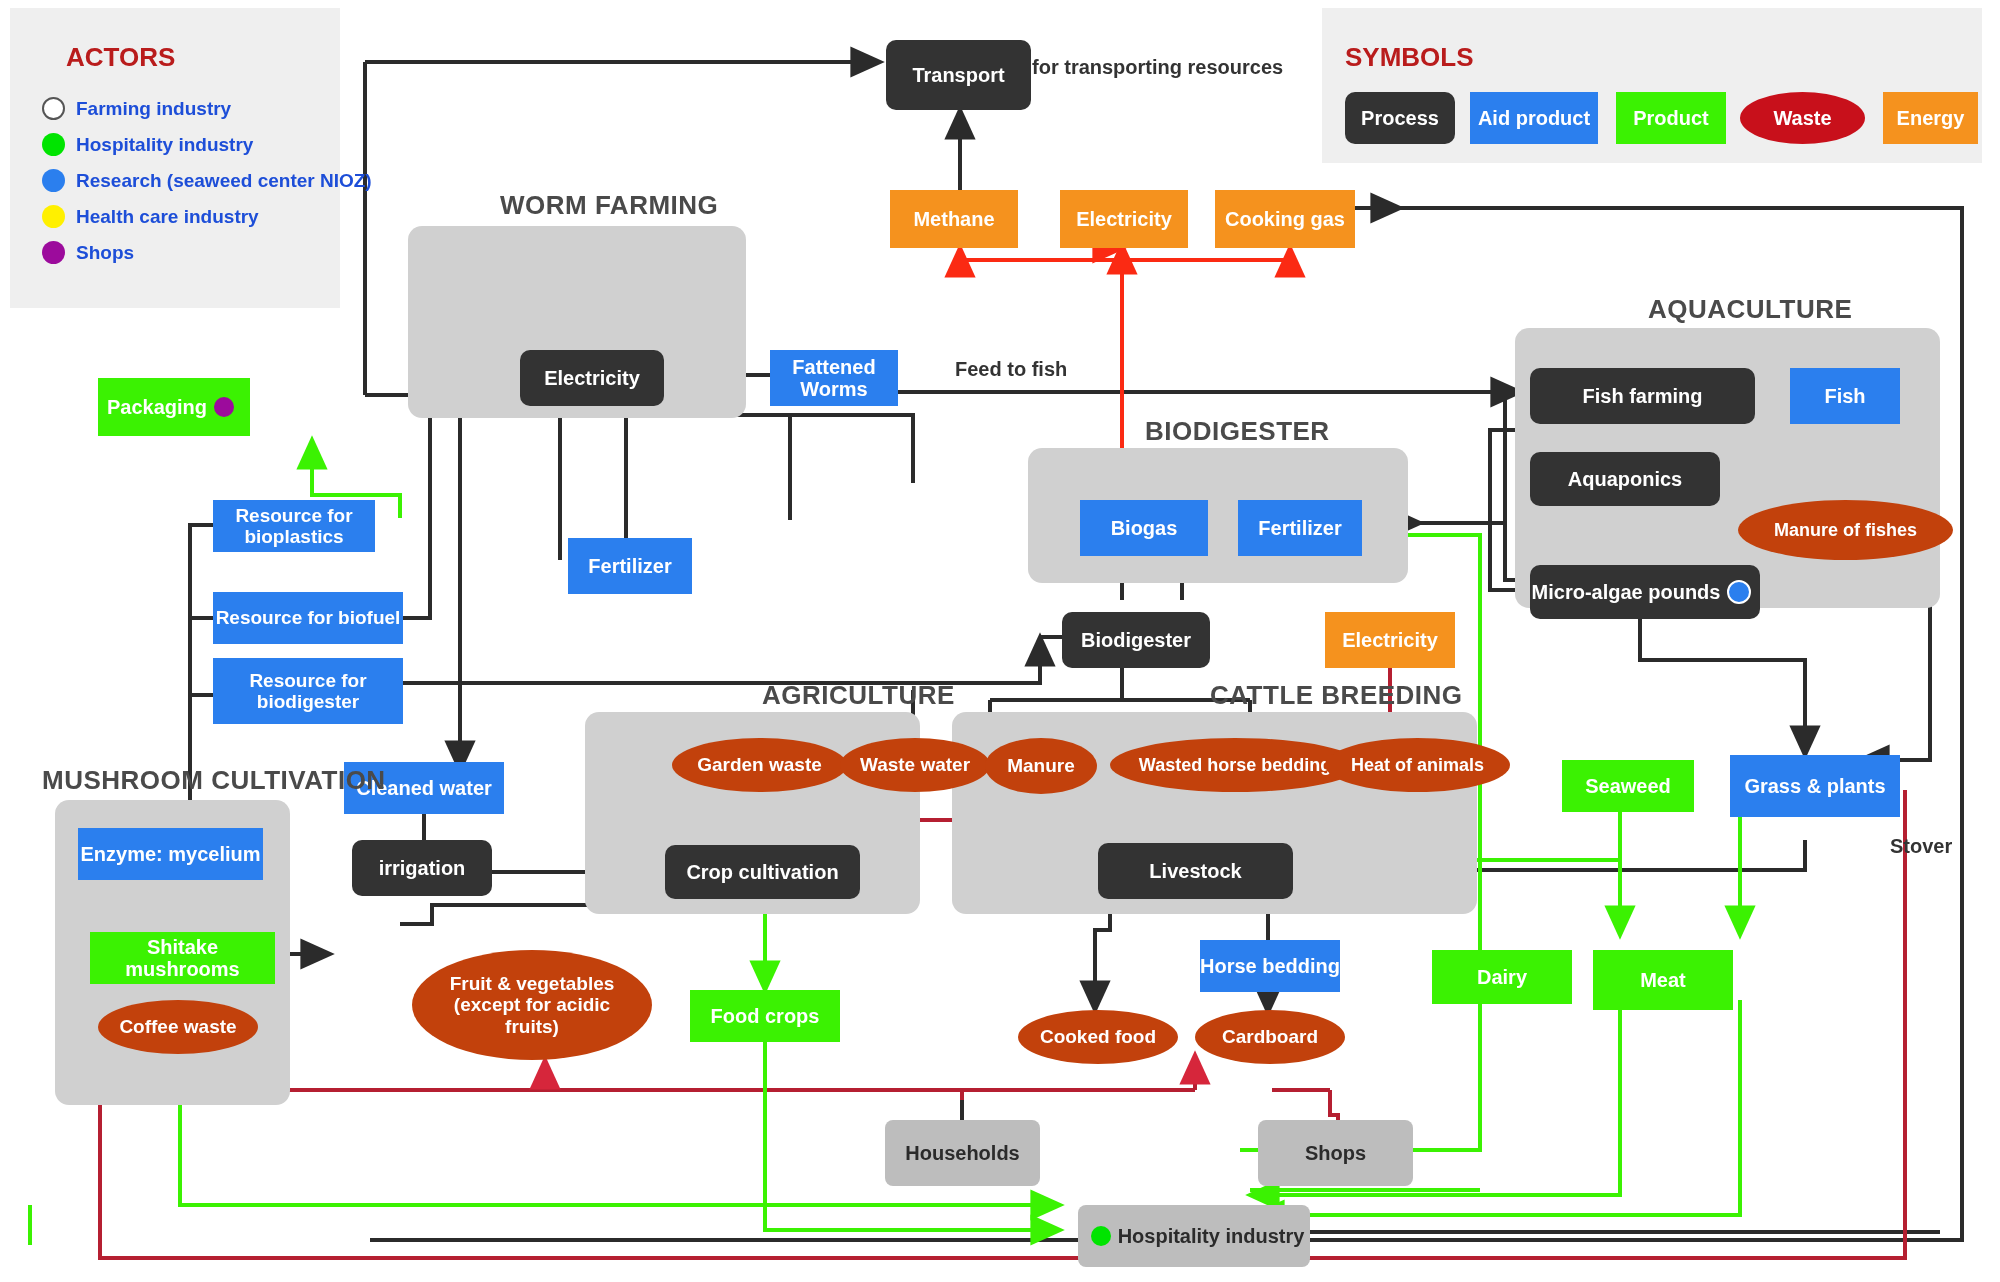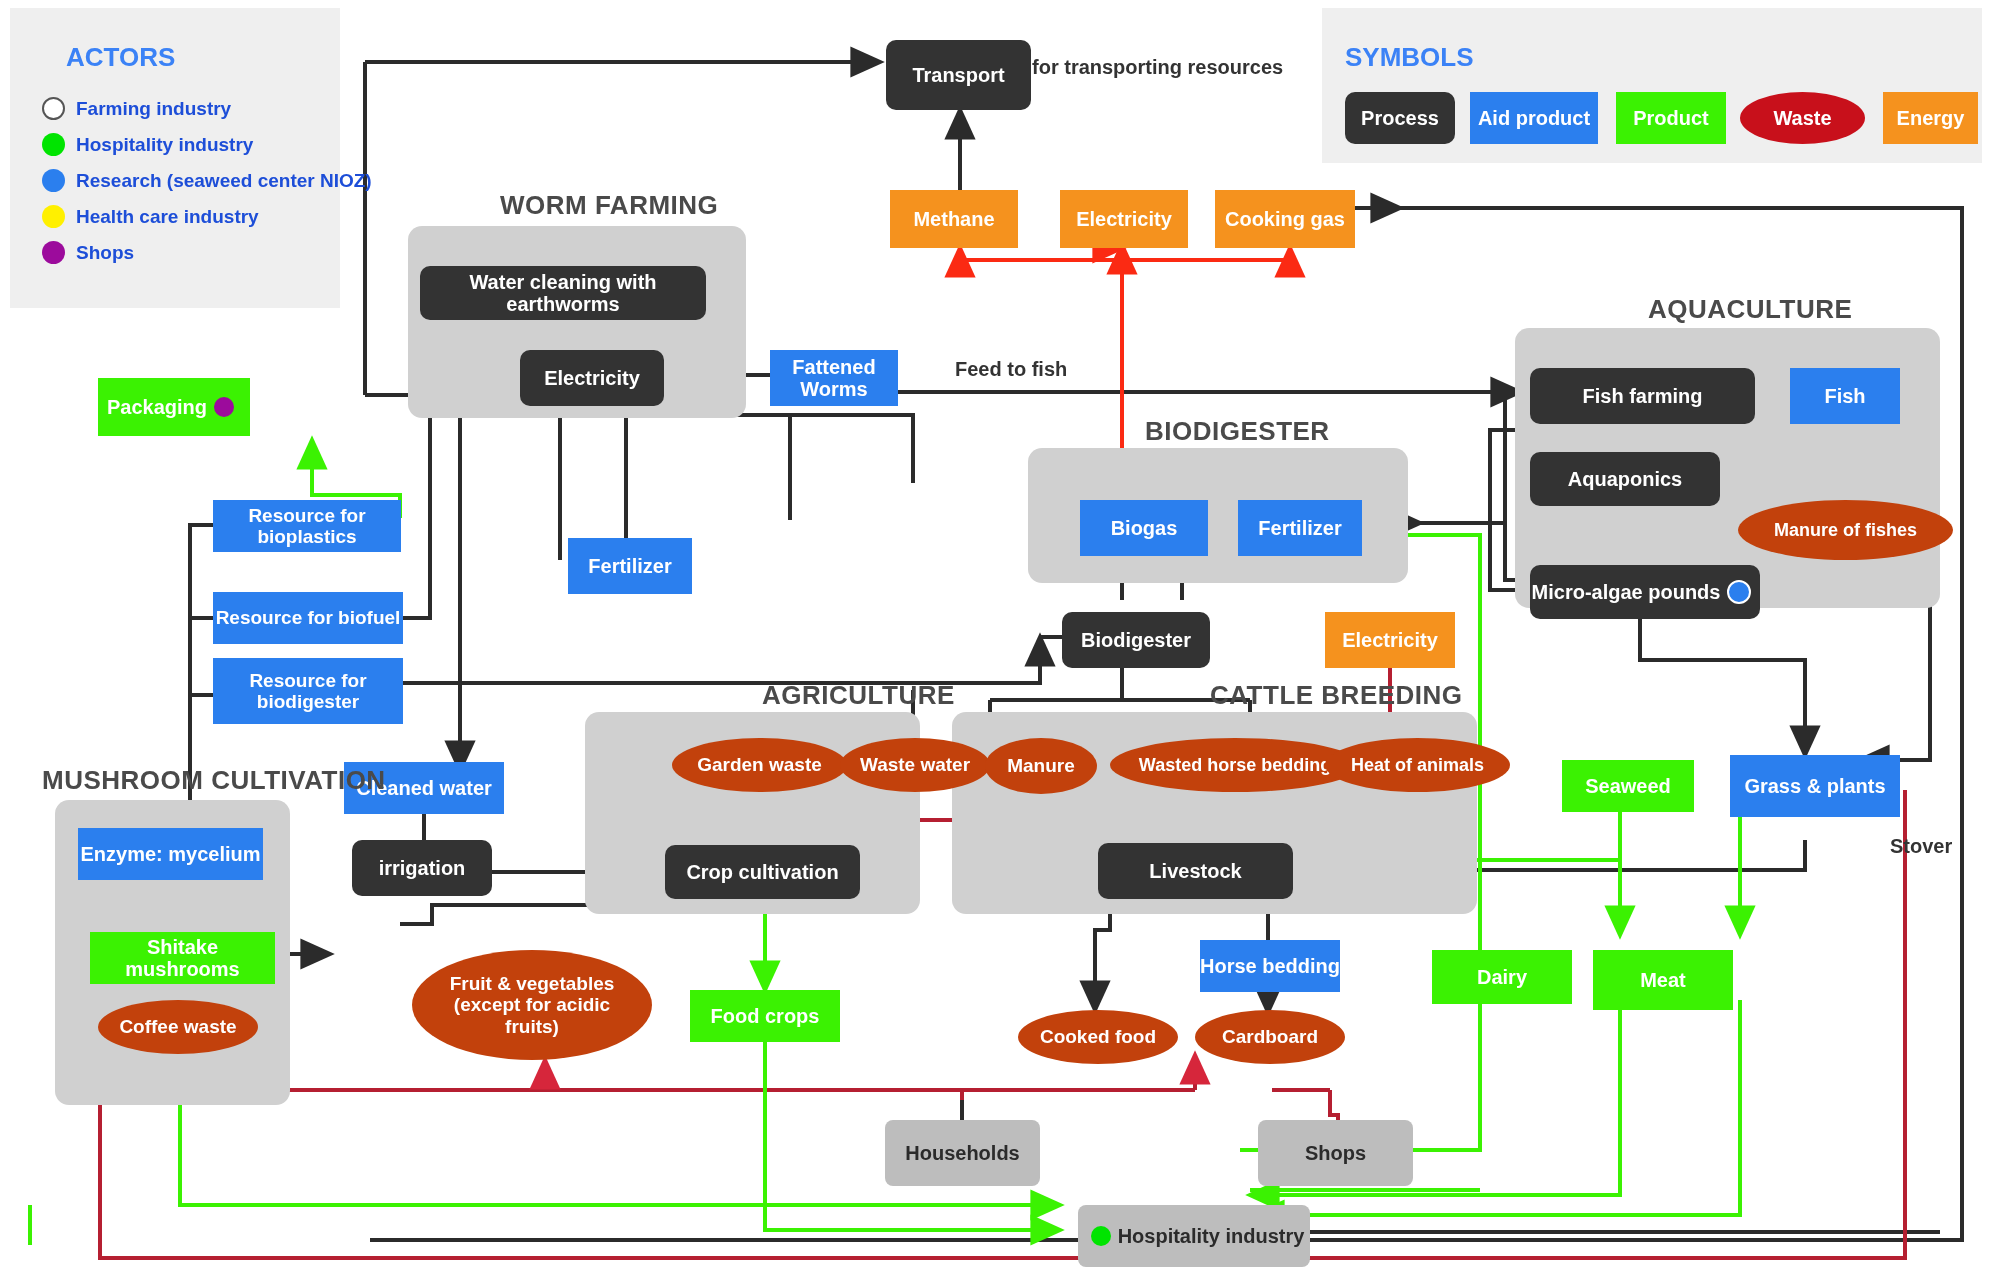--- a/index.html
+++ b/index.html
@@ -12,21 +12,21 @@
   .aid{background:#2b7fee;font-size:20px;}
   .product{background:#3bf202;font-size:20px;}
   .energy{background:#f5921e;font-size:20px;}
   .waste{background:#c2410c;border-radius:50%;font-size:19px;}
   .gray{background:#bdbdbd;border-radius:8px;color:#2b2b2b;font-size:20px;}
   .grp{position:absolute;background:#d0d0d0;border-radius:14px;z-index:1;}
   .grplabel{position:absolute;color:#4a4a4a;font-size:26px;font-weight:bold;letter-spacing:.5px;z-index:6;
             white-space:nowrap;}
   .plain{position:absolute;color:#333333;font-size:20px;font-weight:bold;z-index:6;white-space:nowrap;}
   .panel{position:absolute;background:#efefef;z-index:2;}
-  .panel-title{position:absolute;color:#3b82f6;font-size:26px;font-weight:bold;z-index:7;}
+  .panel-title{position:absolute;color:#b91c1c;font-size:26px;font-weight:bold;z-index:7;}
   .legend-row{position:absolute;display:flex;align-items:center;gap:11px;z-index:7;}
   .dot{width:23px;height:23px;border-radius:50%;box-sizing:border-box;}
   .legend-txt{color:#1d4ed8;font-size:19px;font-weight:bold;white-space:nowrap;}
   .symbox{position:absolute;display:flex;align-items:center;justify-content:center;color:#fff;
           font-weight:bold;font-size:20px;z-index:7;}
   .inlinedot{width:20px;height:20px;border-radius:50%;display:inline-block;margin:0 7px;
              vertical-align:middle;flex:0 0 auto;}
 </style>
 </head>
 <body>
@@ -206,40 +206,39 @@
   <div class="grplabel" style="left:1210px;top:680px;">CATTLE BREEDING</div>
   <div class="grplabel" style="left:1648px;top:294px;">AQUACULTURE</div>
 
   <div class="node process" style="left:886px;top:40px;width:145px;height:70px;">Transport</div>
   <div class="plain" style="left:1032px;top:56px;">for transporting resources</div>
 
   <div class="node energy" style="left:890px;top:190px;width:128px;height:58px;">Methane</div>
   <div class="node energy" style="left:1060px;top:190px;width:128px;height:58px;">Electricity</div>
   <div class="node energy" style="left:1215px;top:190px;width:140px;height:58px;">Cooking gas</div>
 
-  <div class="node process" style="left:420px;top:266px;width:286px;height:54px;">Water cleaning with earthworms</div>
   <div class="node process" style="left:520px;top:350px;width:144px;height:56px;">Electricity</div>
   <div class="node aid" style="left:770px;top:350px;width:128px;height:56px;">Fattened Worms</div>
   <div class="plain" style="left:955px;top:358px;">Feed to fish</div>
 
   <div class="node process" style="left:1530px;top:368px;width:225px;height:56px;">Fish farming</div>
   <div class="node aid" style="left:1790px;top:368px;width:110px;height:56px;">Fish</div>
   <div class="node process" style="left:1530px;top:452px;width:190px;height:54px;">Aquaponics</div>
   <div class="node waste" style="left:1738px;top:500px;width:215px;height:60px;font-size:18px;">Manure of fishes</div>
   <div class="node process" style="left:1530px;top:565px;width:230px;height:54px;">
     <span>Micro-algae pounds</span>
     <span class="inlinedot" style="background:#2b7fee;border:2px solid #fff;"></span>
   </div>
 
   <div class="node product" style="left:98px;top:378px;width:152px;height:58px;color:#fff;">
     <span>Packaging</span>
     <span class="inlinedot" style="background:#9c0b9c;"></span>
   </div>
 
-  <div class="node aid" style="left:213px;top:500px;width:188px;height:52px;font-size:19px;">Resource for bioplastics</div>
+  <div class="node aid" style="left:213px;top:500px;width:162px;height:52px;font-size:19px;">Resource for bioplastics</div>
   <div class="node aid" style="left:213px;top:592px;width:190px;height:52px;font-size:19px;">Resource for biofuel</div>
   <div class="node aid" style="left:213px;top:658px;width:190px;height:66px;font-size:19px;">Resource for biodigester</div>
   <div class="node aid" style="left:568px;top:538px;width:124px;height:56px;">Fertilizer</div>
 
   <div class="node aid" style="left:1080px;top:500px;width:128px;height:56px;">Biogas</div>
   <div class="node aid" style="left:1238px;top:500px;width:124px;height:56px;">Fertilizer</div>
   <div class="node process" style="left:1062px;top:612px;width:148px;height:56px;">Biodigester</div>
   <div class="node energy" style="left:1325px;top:612px;width:130px;height:56px;">Electricity</div>
 
   <div class="node aid" style="left:344px;top:762px;width:160px;height:52px;">Cleaned water</div>

